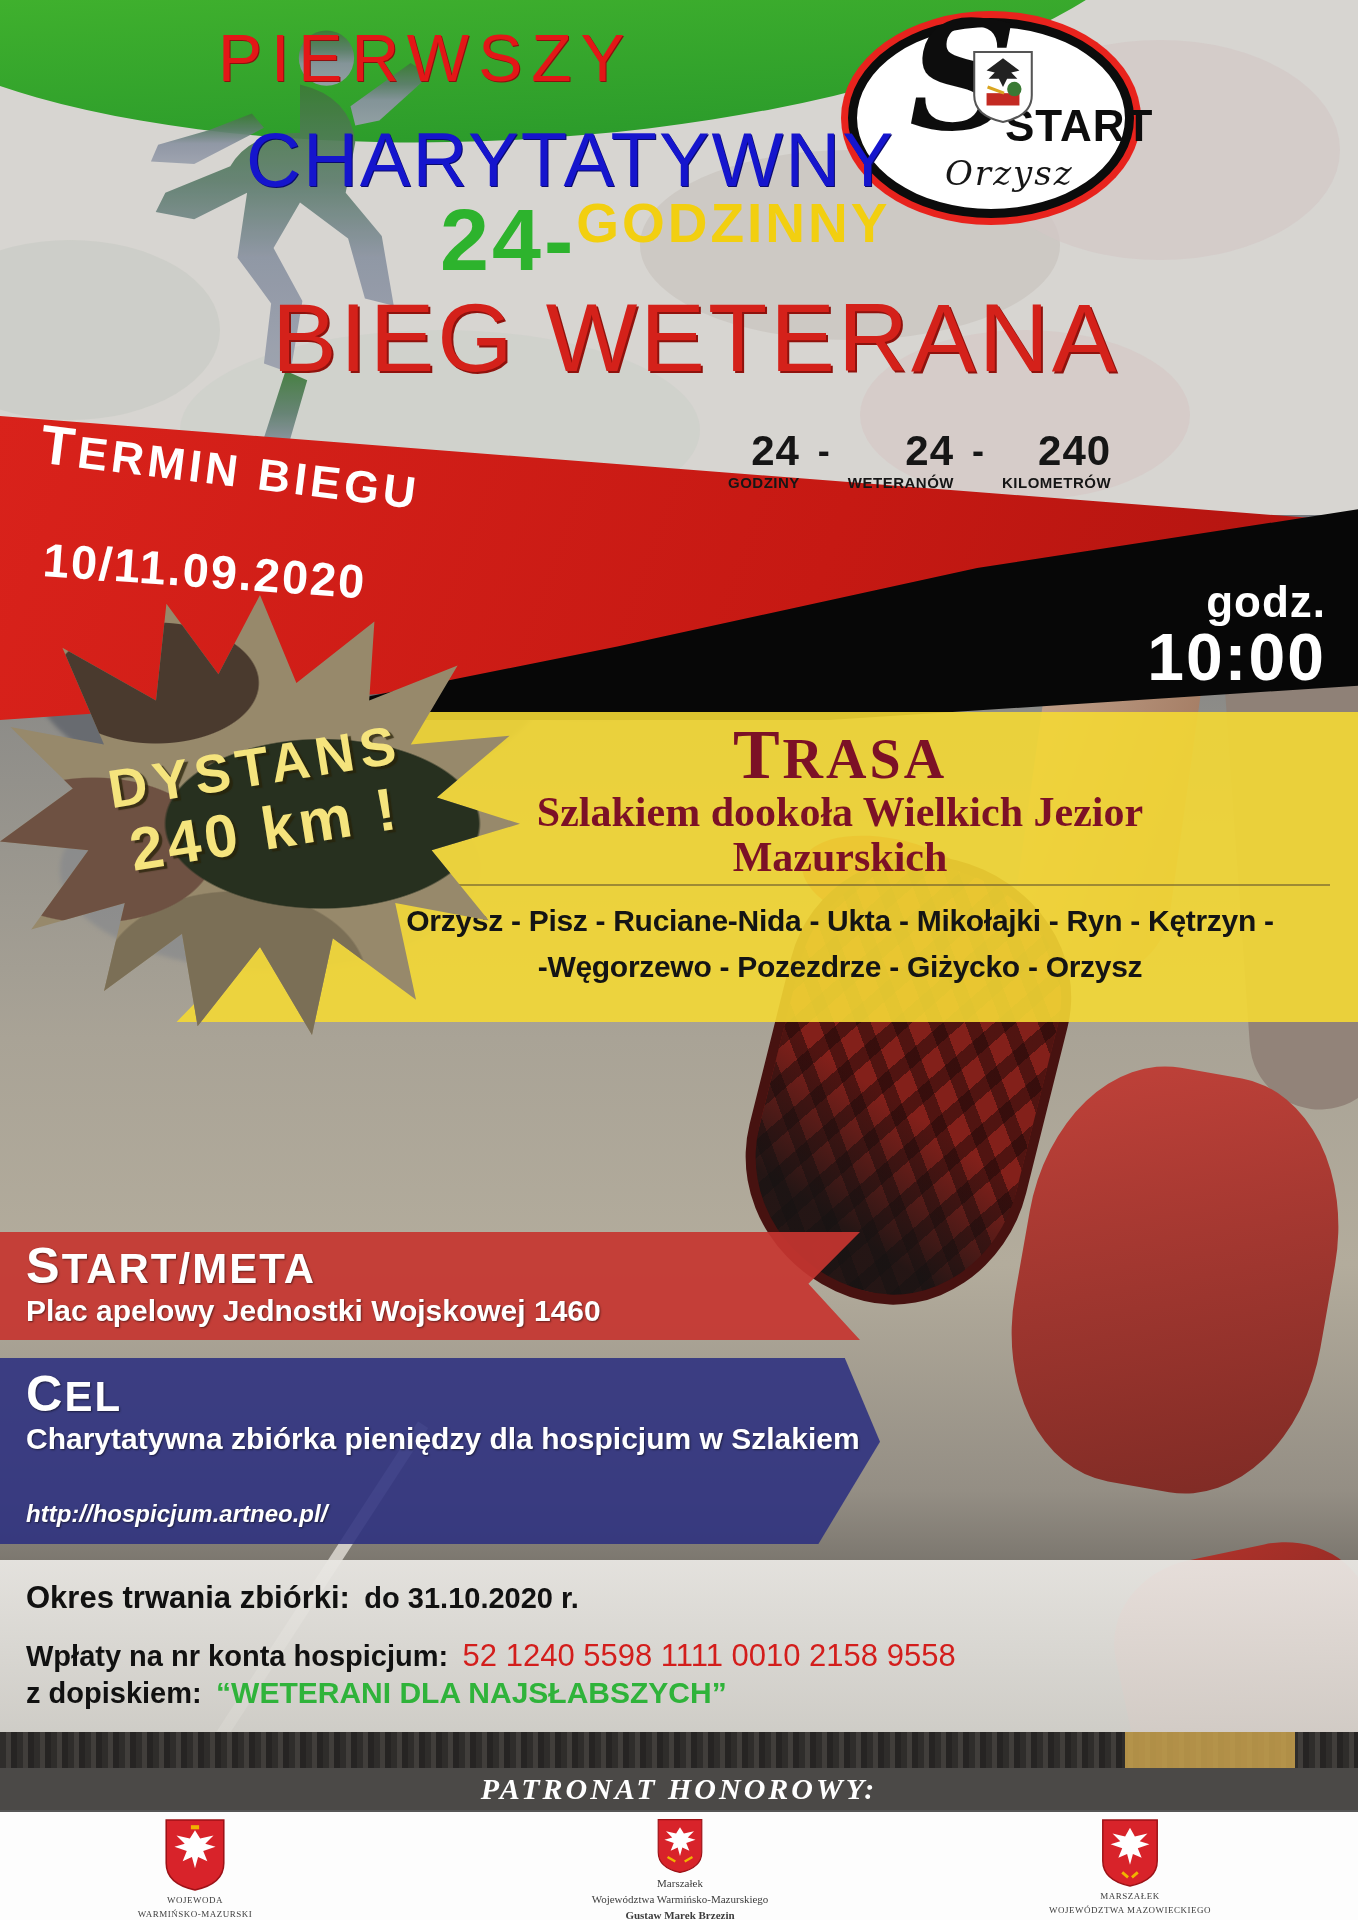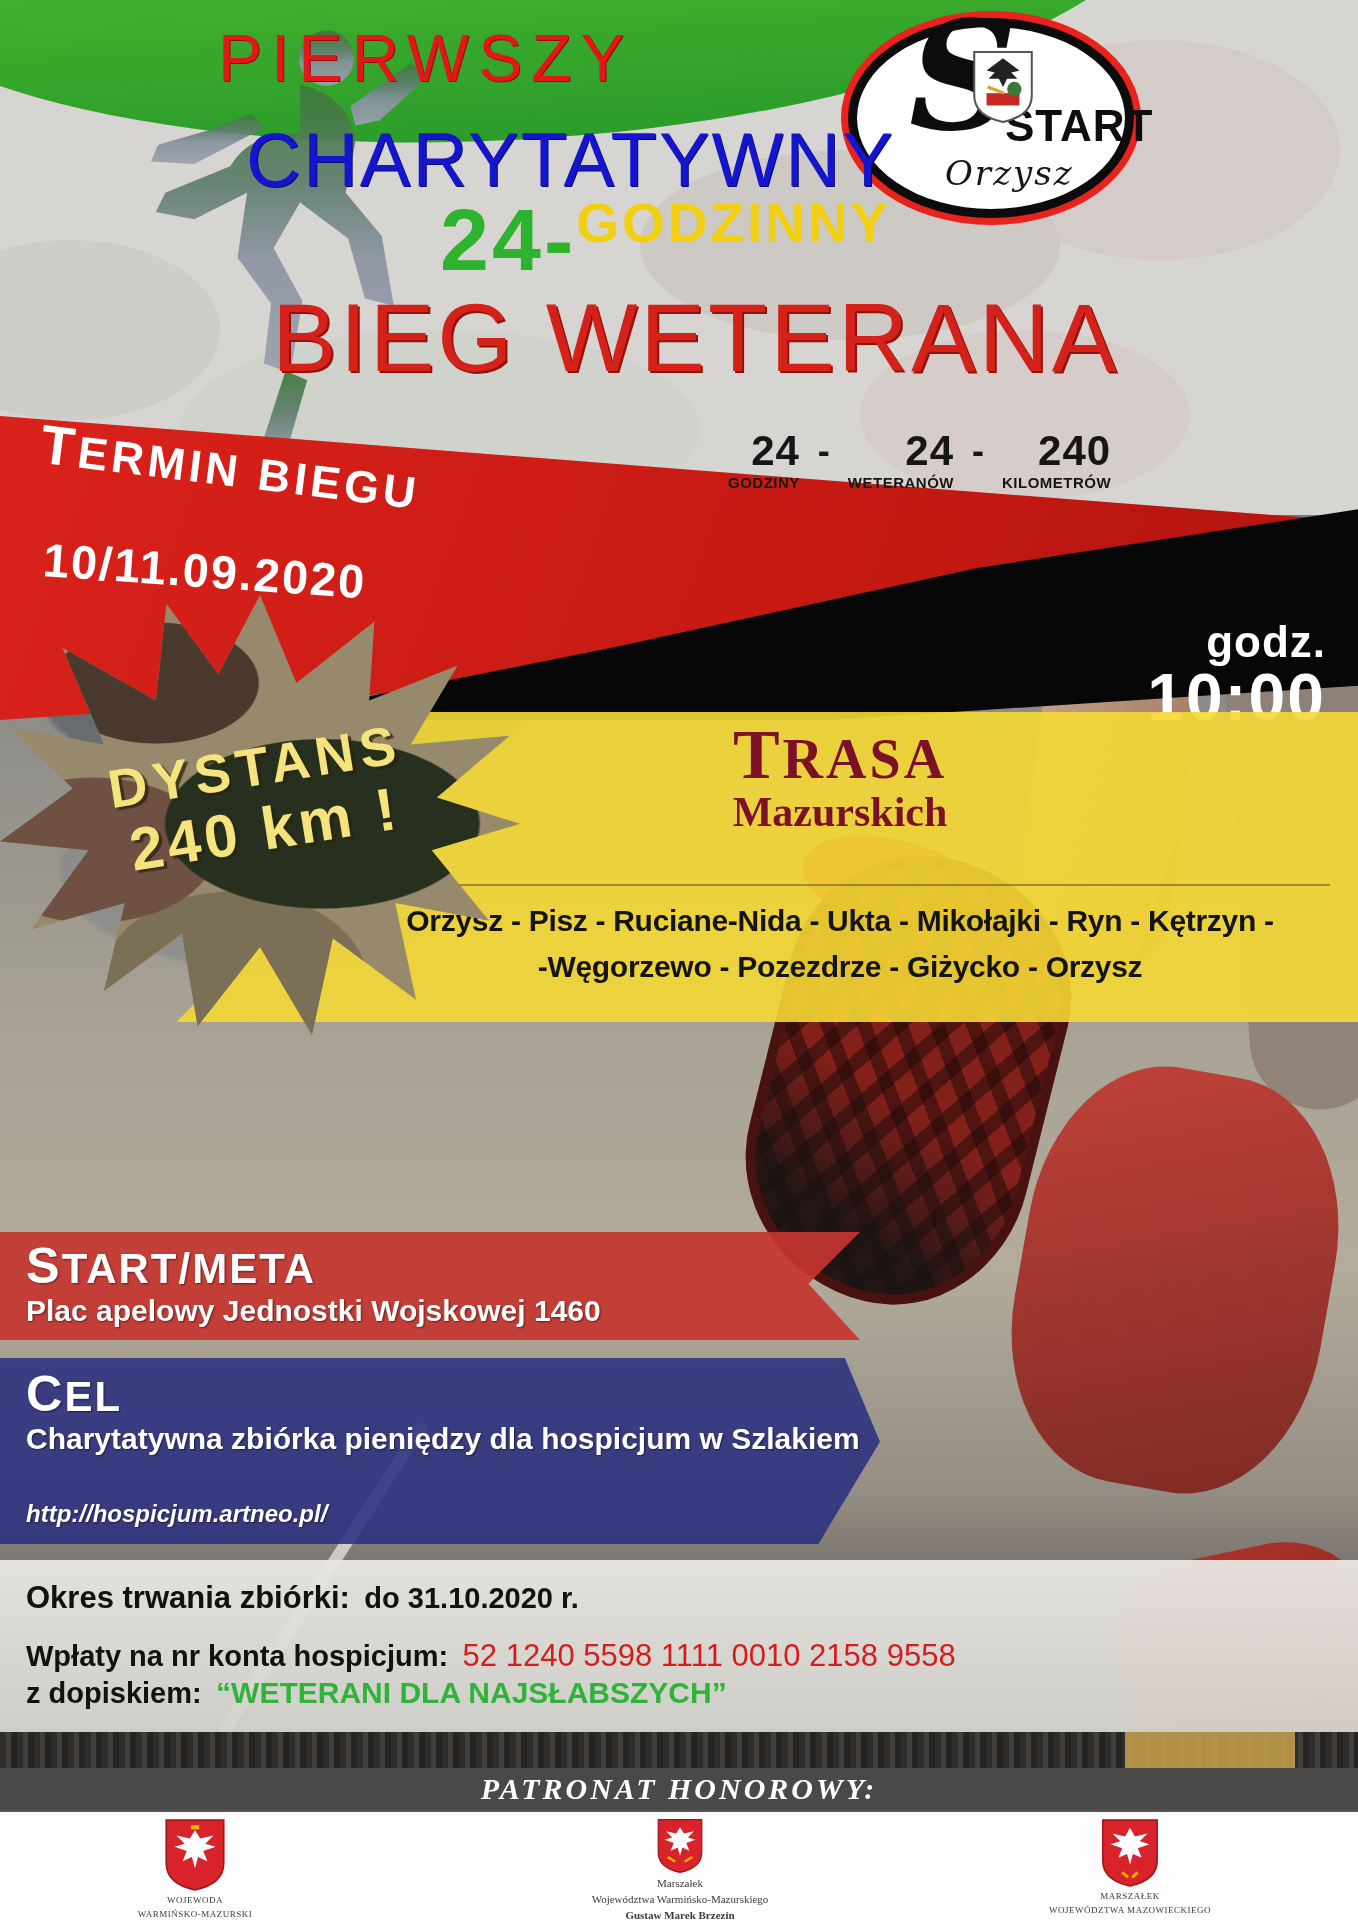--- a/index.html
+++ b/index.html
@@ -54,21 +54,21 @@
   .red-band{left:0;top:400px;width:1358px;height:320px;z-index:6;
     background:linear-gradient(110deg,#d9221b 0%,#c61913 60%,#b01410 100%);
     clip-path:polygon(0 5%,100% 38%,100% 72%,55% 84%,0 100%);}
   .black-band{left:300px;top:475px;width:1058px;height:245px;z-index:7;background:#070707;
     clip-path:polygon(0 96%,30% 70%,64% 38%,100% 14%,100% 86%,50% 100%,0 100%);}
   .termin-title{left:45px;top:412px;z-index:8;color:#fff;font-weight:bold;font-size:45px;
     letter-spacing:4px;transform:rotate(7deg);transform-origin:left top;white-space:nowrap;}
   .termin-title::first-letter{font-size:1.22em;}
   .termin-date{left:45px;top:532px;z-index:8;color:#fff;font-weight:bold;font-size:47px;
     letter-spacing:2px;transform:rotate(4deg);transform-origin:left top;white-space:nowrap;}
-  .godz{right:32px;top:580px;z-index:8;text-align:right;color:#fff;line-height:1;margin-top:40px;}
+  .godz{right:32px;top:580px;z-index:8;text-align:right;color:#fff;line-height:1;}
   .godz .g1{font-size:44px;font-weight:bold;letter-spacing:1px;}
   .godz .g2{font-size:66px;font-weight:800;letter-spacing:2px;}
 
   
   .photo{left:0;top:510px;width:1358px;height:1258px;z-index:1;
     background:linear-gradient(180deg,#75787e 0%,#8d8c88 16%,#a9a396 42%,#b3ac9c 60%,#948e84 78%,#57544f 92%,#3a3835 100%);}
   .cloud{position:absolute;border-radius:50%;filter:blur(2px);}
   .c1{left:30px;top:30px;width:520px;height:260px;background:#5f636b;opacity:.8;}
   .c2{left:380px;top:10px;width:420px;height:200px;background:#6b6f76;opacity:.7;}
   .c3{left:60px;top:260px;width:420px;height:200px;background:#83868b;opacity:.6;}
@@ -254,20 +254,21 @@
   <div class="abs termin-title">TERMIN BIEGU</div>
   <div class="abs termin-date">10/11.09.2020</div>
   <div class="abs godz">
     <div class="g1">godz.</div>
     <div class="g2">10:00</div>
   </div>
 
   <div class="abs yellow-band">
     <div class="trasa-wrap">
       <div class="trasa-title">TRASA</div>
+      <div class="trasa-sub">Szlakiem dookoła Wielkich Jezior</div>
       <div class="trasa-sub">Mazurskich</div>
     </div>
     <div class="trasa-div"></div>
     <div class="route route1">Orzysz - Pisz - Ruciane-Nida - Ukta - Mikołajki - Ryn - Kętrzyn -</div>
     <div class="route route2">-Węgorzewo - Pozezdrze - Giżycko - Orzysz</div>
   </div>
 
   <div class="abs star">
     <div class="dystans">
       <div class="d1">DYSTANS</div>

